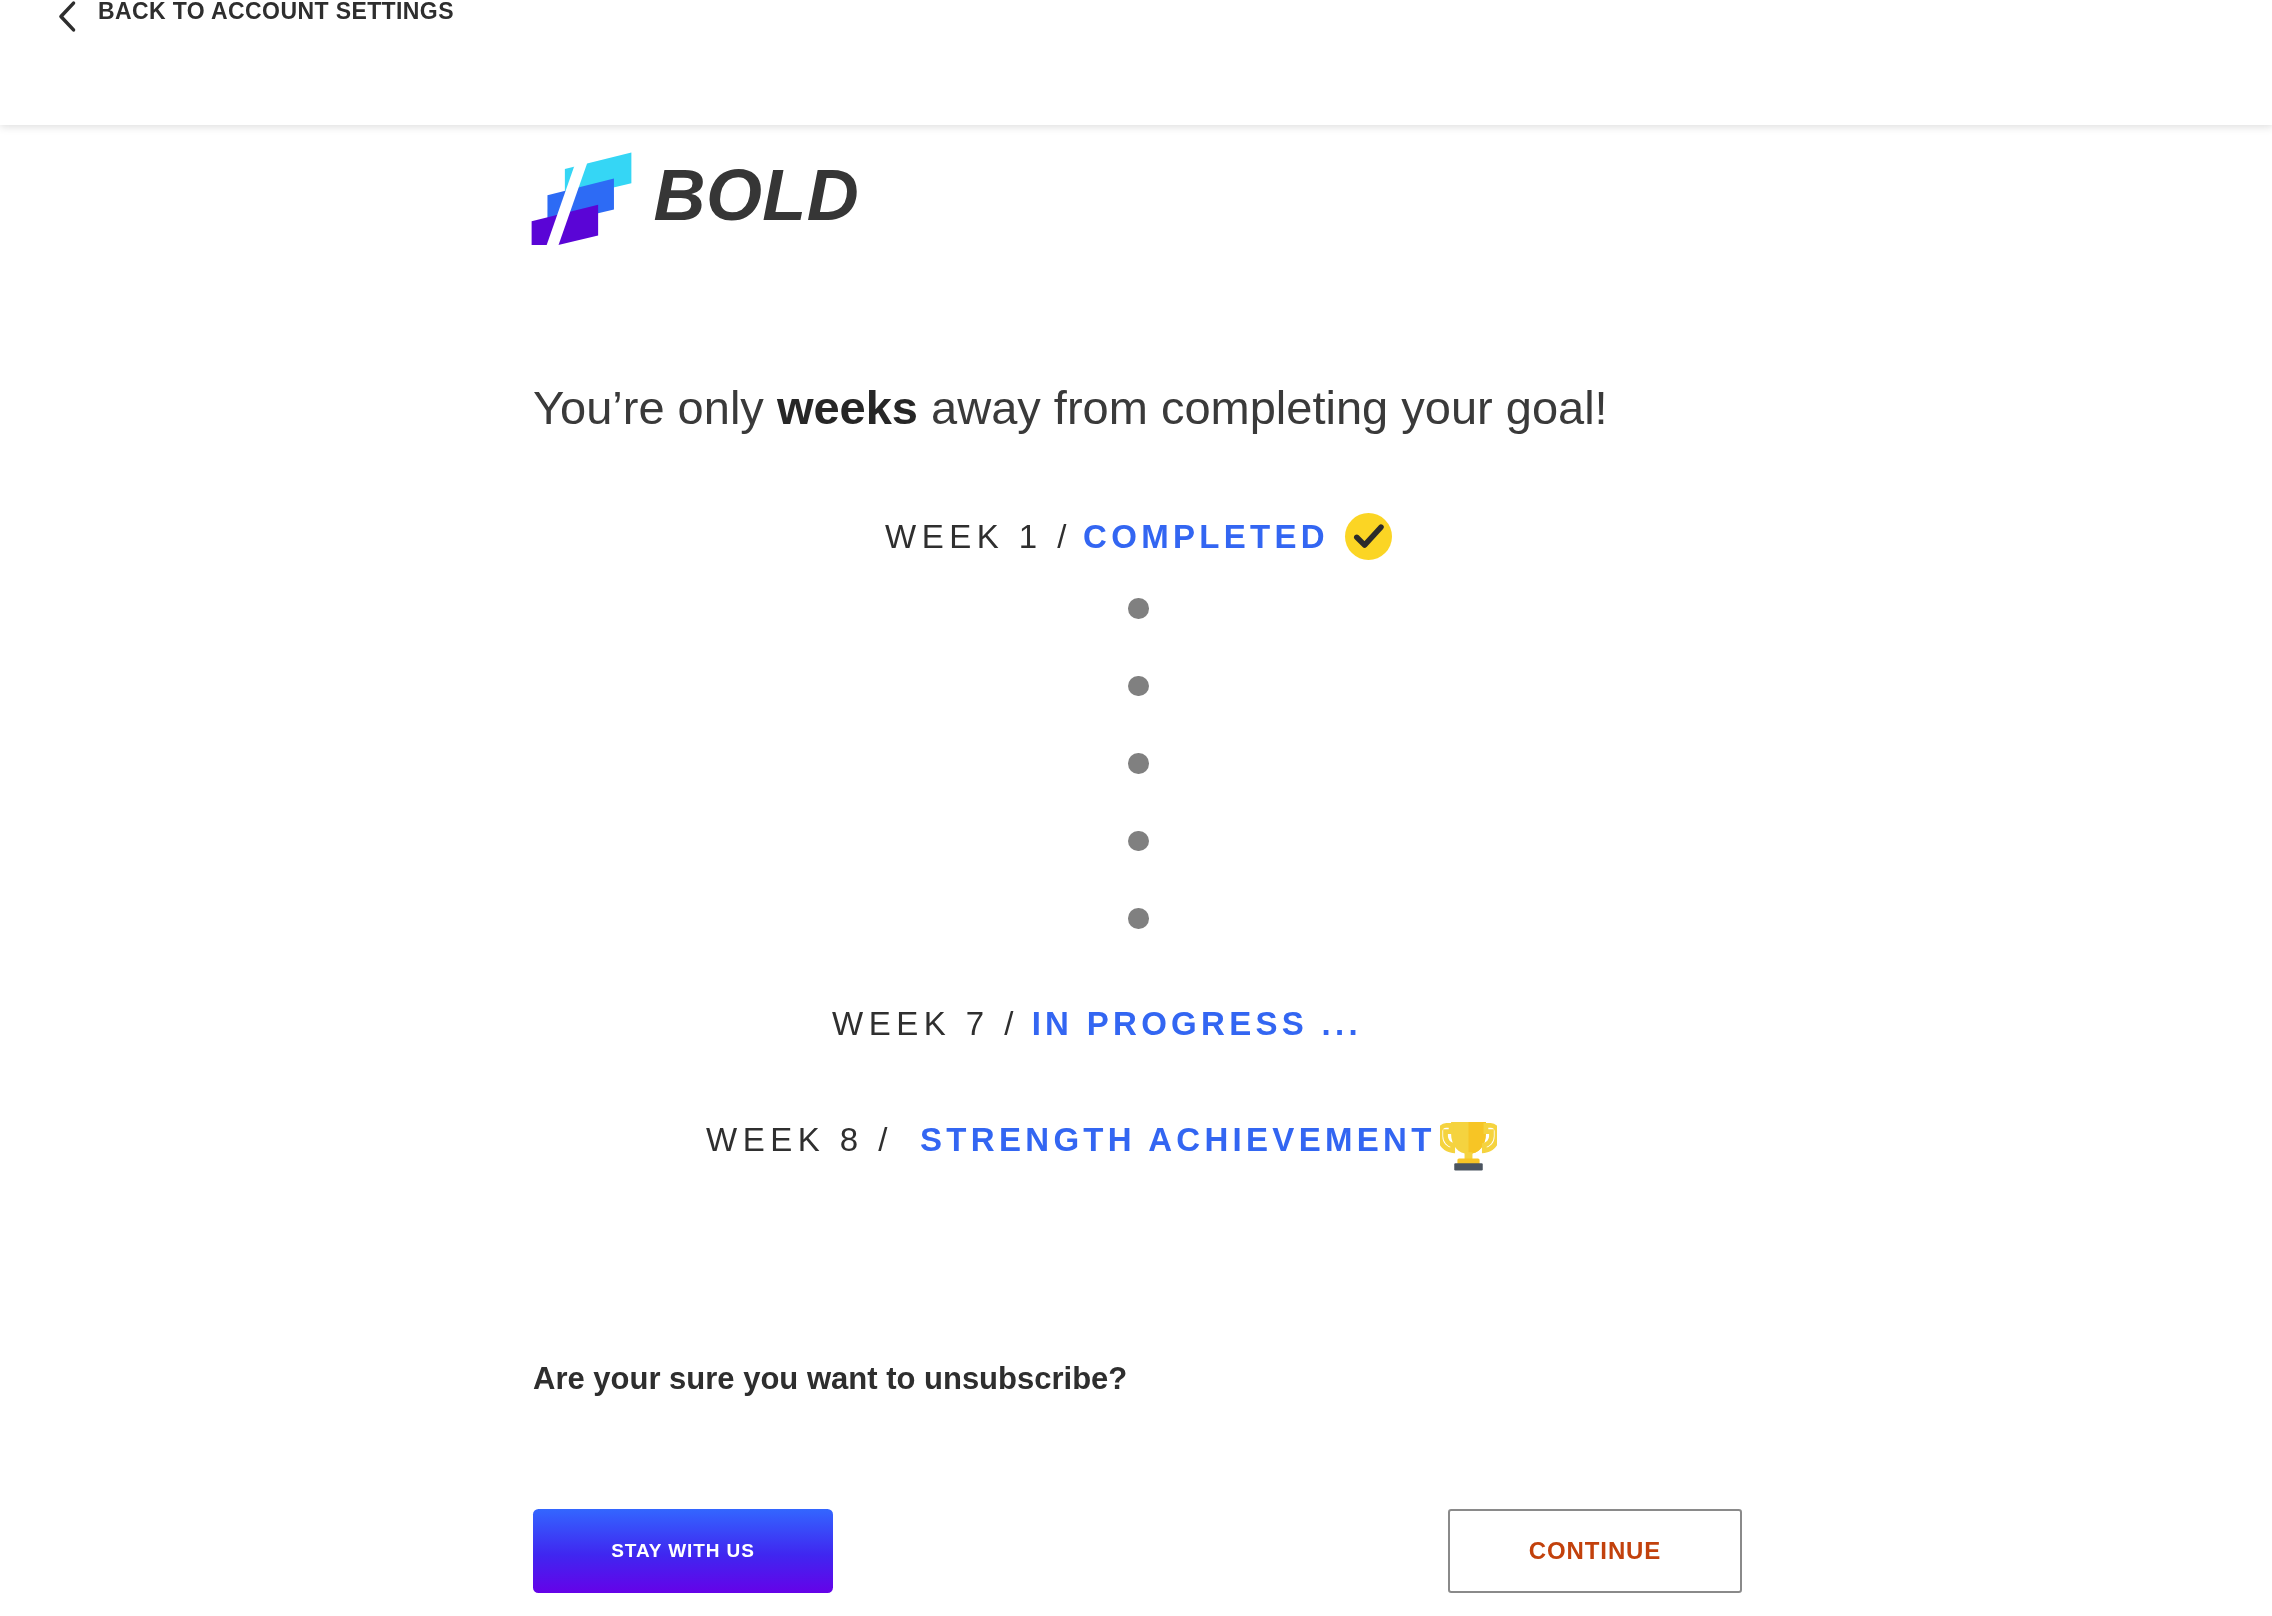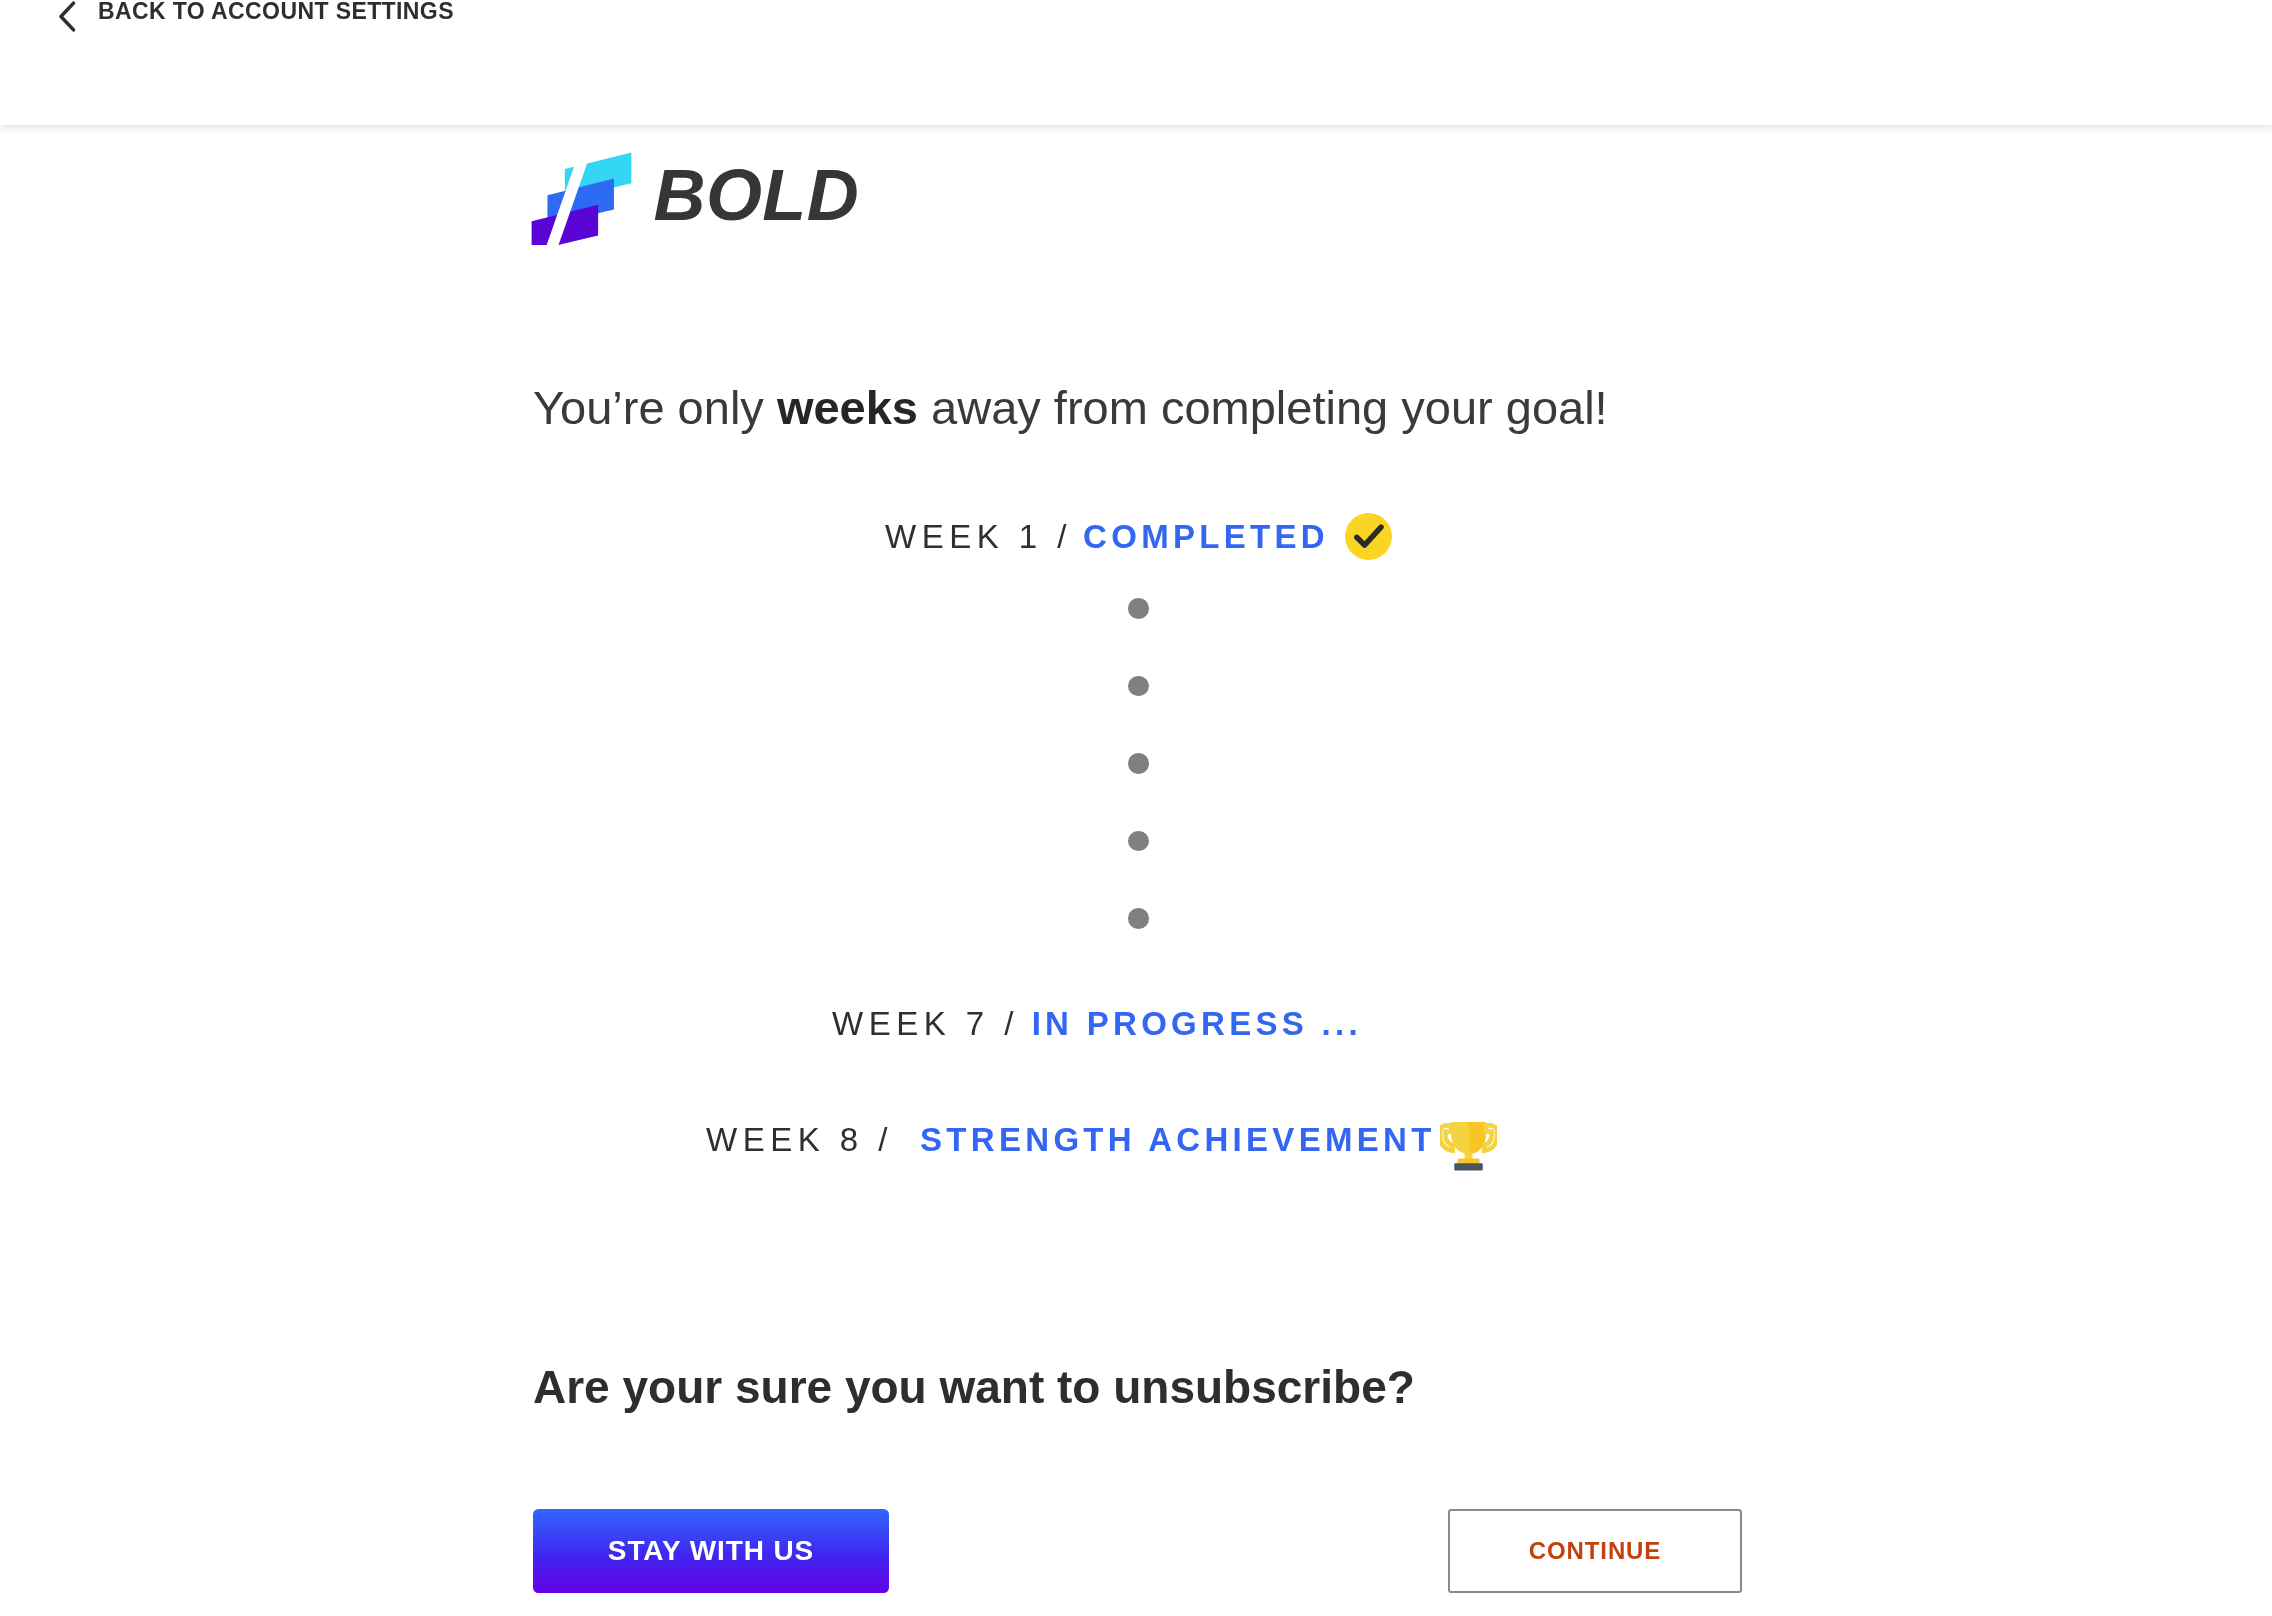--- a/index.html
+++ b/index.html
@@ -183,21 +183,21 @@
     height: 20.5px;
     border-radius: 50%;
     background: #808080;
   }
 
   
   .question {
     position: absolute;
     left: 533px;
     top: 1237px;
-    font-size: 46px;
+    font-size: 31px;
     font-weight: 700;
     color: #2e2e2e;
     line-height: 1.1;
     white-space: nowrap;
   }
 
   
   .btn-row {
     position: absolute;
     left: 533px;
@@ -211,25 +211,25 @@
     height: 84px;
     display: flex;
     align-items: center;
     justify-content: center;
     cursor: pointer;
     user-select: none;
     box-sizing: border-box;
   }
   .btn-primary {
     left: 0;
-    width: 356px;
+    width: 300px;
     border-radius: 5.5px;
     background: linear-gradient(180deg, #3366ff 0%, #4026f0 55%, #6502e8 100%);
     color: #ffffff;
-    font-size: 28px;
+    font-size: 19px;
     font-weight: 700;
     letter-spacing: 0.9px;
   }
   .btn-secondary {
     left: 915px;
     width: 294px;
     border-radius: 3.2px;
     background: #ffffff;
     border: 2.4px solid #8a8a8a;
     color: #c2410c;

